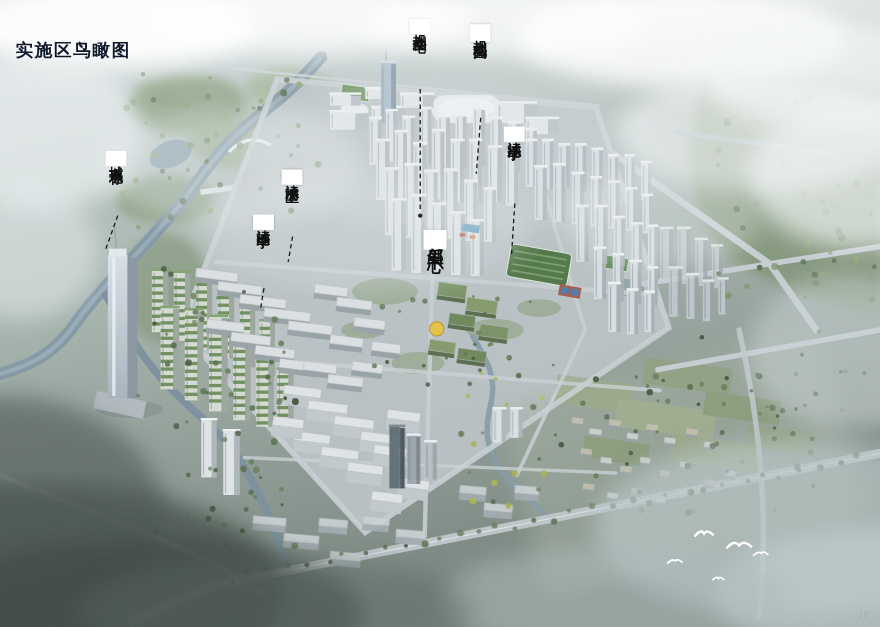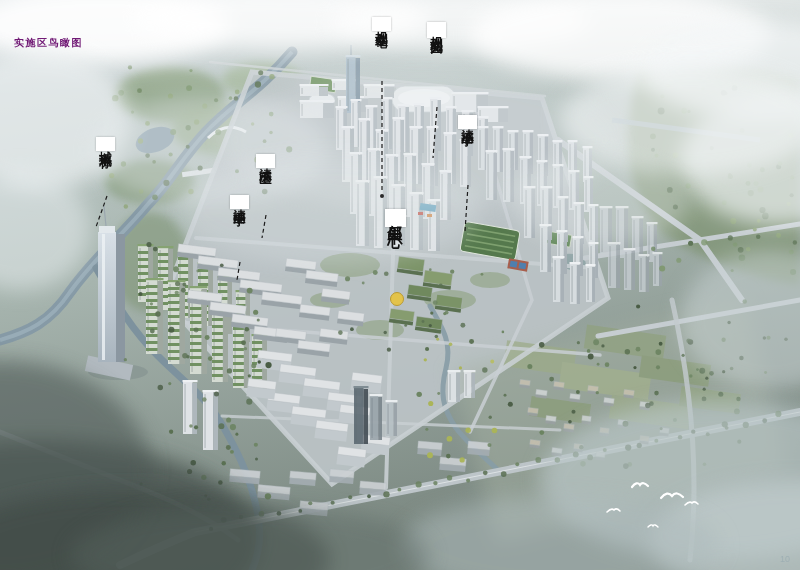--- a/index.html
+++ b/index.html
@@ -1,18 +1,18 @@
 <!DOCTYPE html>
 <html><head>
 <meta charset="utf-8">
 <style>
   html,body{margin:0;padding:0;background:#ffffff;font-family:"Liberation Sans",sans-serif;}
   #stage{position:relative;width:800px;height:570px;overflow:hidden;background:#b9c4c6;}
   #scene{position:absolute;left:0;top:0;}
-  .title{position:absolute;left:14px;top:36px;font-size:10px;font-weight:700;color:#701a75;
+  .title{position:absolute;left:14px;top:36px;font-size:16px;font-weight:700;color:#0f172a;
          letter-spacing:1.5px;text-shadow:0 0 3px rgba(255,255,255,.7);z-index:20;}
   .vlabel{position:absolute;background:#ffffff;color:#111111;writing-mode:vertical-rl;
           text-orientation:upright;font-weight:700;font-size:12.5px;line-height:1;
           letter-spacing:1.5px;padding:4px 3px;z-index:20;
           box-shadow:0 0 2px rgba(0,0,0,.28);}
   .vlabel.big{font-size:15px;letter-spacing:2.5px;}
   .pagenum{position:absolute;right:10px;bottom:6px;font-size:9px;color:#93a7ae;opacity:.6;z-index:20;}
 </style>
 </head>
 <body>

